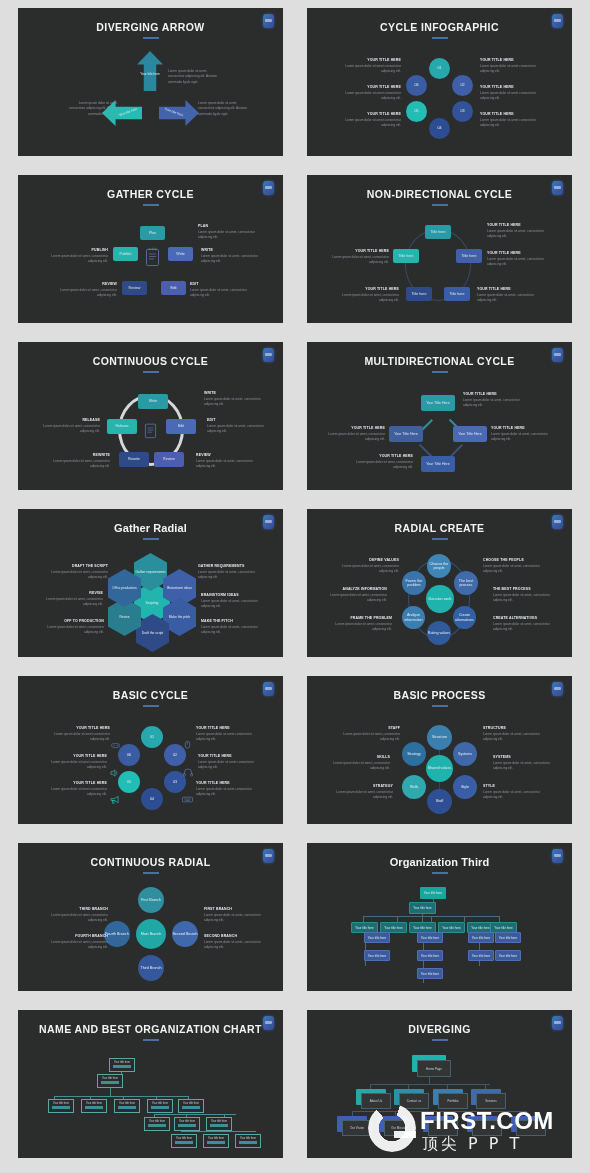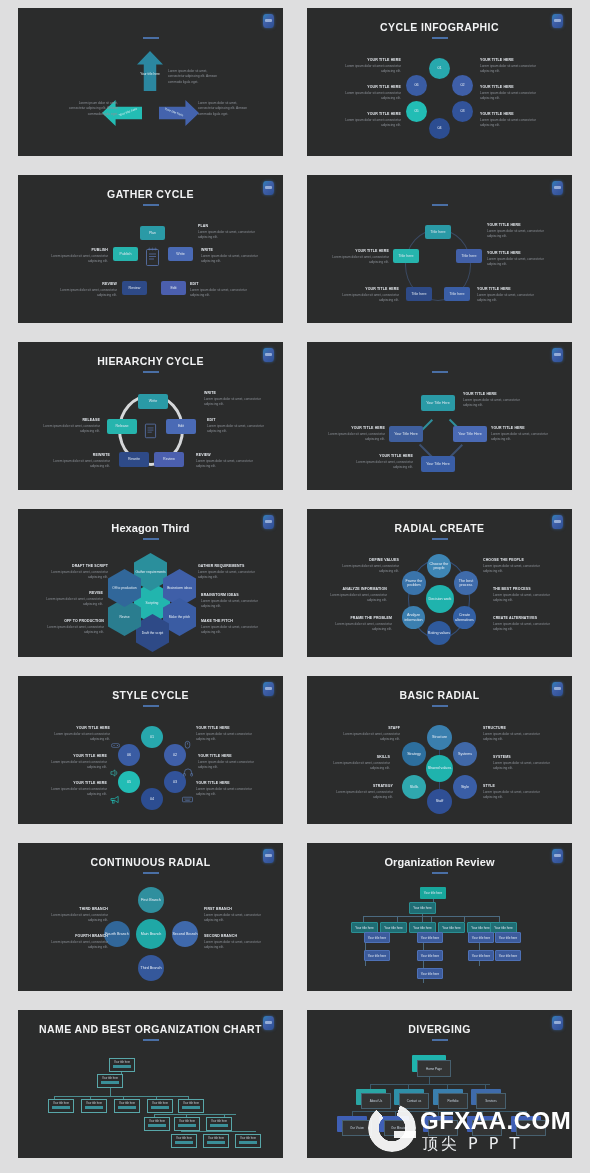--- a/index.html
+++ b/index.html
@@ -158,20 +158,21 @@
     color:#eceef0; font-size:16px; letter-spacing:3px;
     font-family:"DejaVu Sans", sans-serif;
   }
 </style>
 </head>
 <body>
 
 <div class="grid">
 
   <div class="slide">
+    <div class="slide-title">DIVERGING ARROW</div>
     <div class="title-rule"></div>
     <div class="badge"></div>
     <div class="canvas">
       <div class="arrow-up"></div>
       <div class="arrow-lbl" style="left:122px;top:64px;width:20px">Your title here</div>
       <div class="arrow-left"></div>
       <div class="arrow-lbl" style="left:96px;top:102px;width:28px;transform:rotate(-20deg)">Your title here</div>
       <div class="arrow-right"></div>
       <div class="arrow-lbl" style="left:142px;top:102px;width:28px;transform:rotate(20deg)">Your title here</div>
       <div class="txtblk l" style="left:150px;top:61px;width:52px">
@@ -263,20 +264,21 @@
         <div class="p">Lorem ipsum dolor sit amet, consectetur adipiscing elit.</div>
       </div>
       <div class="txtblk r" style="left:26px;top:73px">
         <div class="h">PUBLISH</div>
         <div class="p">Lorem ipsum dolor sit amet, consectetur adipiscing elit.</div>
       </div>
     </div>
   </div>
 
   <div class="slide">
+    <div class="slide-title">NON-DIRECTIONAL CYCLE</div>
     <div class="title-rule"></div>
     <div class="badge"></div>
     <div class="canvas">
       <div class="ring" style="left:98px;top:54px;width:66px;height:72px"></div>
       <div class="box c-teal2" style="left:118px;top:50px;width:26px;height:14px">Title here</div>
       <div class="box c-blue2" style="left:149px;top:74px;width:26px;height:14px">Title here</div>
       <div class="box c-slate" style="left:137px;top:112px;width:26px;height:14px">Title here</div>
       <div class="box c-bluedk" style="left:99px;top:112px;width:26px;height:14px">Title here</div>
       <div class="box c-teal" style="left:86px;top:74px;width:26px;height:14px">Title here</div>
 
@@ -297,21 +299,21 @@
         <div class="p">Lorem ipsum dolor sit amet, consectetur adipiscing elit.</div>
       </div>
       <div class="txtblk r" style="left:18px;top:74px">
         <div class="h">YOUR TITLE HERE</div>
         <div class="p">Lorem ipsum dolor sit amet, consectetur adipiscing elit.</div>
       </div>
     </div>
   </div>
 
   <div class="slide">
-    <div class="slide-title">HIERARCHY CYCLE</div>
+    <div class="slide-title">CONTINUOUS CYCLE</div>
     <div class="title-rule"></div>
     <div class="badge"></div>
     <div class="canvas">
       <div style="position:absolute;left:100px;top:52px;width:66px;height:72px;border-radius:50%;border:3.5px solid #d5d7d9"></div>
       <div class="box c-teal2" style="left:120px;top:52px;width:30px;height:15px">Write</div>
       <div class="box c-blue" style="left:148px;top:77px;width:30px;height:15px">Edit</div>
       <div class="box c-ind" style="left:136px;top:110px;width:30px;height:15px">Review</div>
       <div class="box c-bluedk" style="left:101px;top:110px;width:30px;height:15px">Rewrite</div>
       <div class="box c-teal" style="left:89px;top:77px;width:30px;height:15px">Release</div>
       <svg style="position:absolute;left:126px;top:80px" width="13" height="17" viewBox="0 0 30 40">
@@ -337,20 +339,21 @@
         <div class="p">Lorem ipsum dolor sit amet, consectetur adipiscing elit.</div>
       </div>
       <div class="txtblk r" style="left:18px;top:76px">
         <div class="h">RELEASE</div>
         <div class="p">Lorem ipsum dolor sit amet, consectetur adipiscing elit.</div>
       </div>
     </div>
   </div>
 
   <div class="slide">
+    <div class="slide-title">MULTIDIRECTIONAL CYCLE</div>
     <div class="title-rule"></div>
     <div class="badge"></div>
     <div class="canvas">
       <div class="line" style="left:118px;top:75px;width:1.5px;height:18px;transform:rotate(45deg);background:#2f8f9c"></div>
       <div class="line" style="left:148px;top:75px;width:1.5px;height:18px;transform:rotate(-45deg);background:#2f8f9c"></div>
       <div class="line" style="left:118px;top:100px;width:1.5px;height:18px;transform:rotate(-45deg)"></div>
       <div class="line" style="left:148px;top:100px;width:1.5px;height:18px;transform:rotate(45deg)"></div>
       <div class="box c-teal2" style="left:114px;top:53px;width:34px;height:16px">Your Title Here</div>
       <div class="box c-blue" style="left:146px;top:84px;width:34px;height:16px">Your Title Here</div>
       <div class="box c-steel" style="left:82px;top:84px;width:34px;height:16px">Your Title Here</div>
@@ -368,21 +371,21 @@
         <div class="p">Lorem ipsum dolor sit amet, consectetur adipiscing elit.</div>
       </div>
       <div class="txtblk r" style="left:42px;top:112px">
         <div class="h">YOUR TITLE HERE</div>
         <div class="p">Lorem ipsum dolor sit amet, consectetur adipiscing elit.</div>
       </div>
     </div>
   </div>
 
   <div class="slide">
-    <div class="slide-title script">Hexagon Third</div>
+    <div class="slide-title script">Gather Radial</div>
     <div class="title-rule"></div>
     <div class="badge"></div>
     <div class="canvas">
       <div class="hex" style="left:116px;top:73px;width:36px;height:42px;background:#22b5ae">Scripting</div>
       <div class="hex" style="left:116px;top:44px;width:33px;height:38px;background:#2a8f9c">Gather requirements</div>
       <div class="hex" style="left:145px;top:60px;width:33px;height:38px;background:#3f5fa8">Brainstorm ideas</div>
       <div class="hex" style="left:145px;top:89px;width:33px;height:38px;background:#3a5ca3">Make the pitch</div>
       <div class="hex" style="left:118px;top:105px;width:33px;height:38px;background:#2e4a87">Draft the script</div>
       <div class="hex" style="left:90px;top:89px;width:33px;height:38px;background:#2a7d8f">Revise</div>
       <div class="hex" style="left:90px;top:60px;width:33px;height:38px;background:#31679a">Off to production</div>
@@ -449,21 +452,21 @@
         <div class="p">Lorem ipsum dolor sit amet, consectetur adipiscing elit.</div>
       </div>
       <div class="txtblk l" style="left:186px;top:107px">
         <div class="h">CREATE ALTERNATIVES</div>
         <div class="p">Lorem ipsum dolor sit amet, consectetur adipiscing elit.</div>
       </div>
     </div>
   </div>
 
   <div class="slide">
-    <div class="slide-title">STYLE CYCLE</div>
+    <div class="slide-title">BASIC CYCLE</div>
     <div class="title-rule"></div>
     <div class="badge"></div>
     <div class="canvas">
       <div class="circ" style="left:123px;top:50px;width:22px;height:22px;background:#27a8ad">01</div>
       <div class="circ" style="left:146px;top:68px;width:22px;height:22px;background:#3f5fa8">02</div>
       <div class="circ" style="left:146px;top:95px;width:22px;height:22px;background:#32539a">03</div>
       <div class="circ" style="left:123px;top:112px;width:22px;height:22px;background:#2c4d91">04</div>
       <div class="circ" style="left:100px;top:95px;width:22px;height:22px;background:#22bdb5">05</div>
       <div class="circ" style="left:100px;top:68px;width:22px;height:22px;background:#3a5ca3">06</div>
 
@@ -516,21 +519,21 @@
         <div class="p">Lorem ipsum dolor sit amet consectetur adipiscing elit.</div>
       </div>
       <div class="txtblk l" style="left:178px;top:105px">
         <div class="h">YOUR TITLE HERE</div>
         <div class="p">Lorem ipsum dolor sit amet consectetur adipiscing elit.</div>
       </div>
     </div>
   </div>
 
   <div class="slide">
-    <div class="slide-title">BASIC RADIAL</div>
+    <div class="slide-title">BASIC PROCESS</div>
     <div class="title-rule"></div>
     <div class="badge"></div>
     <div class="canvas">
       <div class="line" style="left:132px;top:60px;width:1px;height:25px;background:#33456a"></div>
       <div class="line" style="left:132px;top:100px;width:1px;height:25px;background:#33456a"></div>
       <div class="circ" style="left:119px;top:79px;width:27px;height:27px;background:#1fb3ad">Shared values</div>
       <div class="circ" style="left:120px;top:49px;width:25px;height:25px;background:#3a7fae">Structure</div>
       <div class="circ" style="left:146px;top:66px;width:24px;height:24px;background:#4068a8">Systems</div>
       <div class="circ" style="left:146px;top:99px;width:24px;height:24px;background:#3a5ea6">Style</div>
       <div class="circ" style="left:120px;top:113px;width:25px;height:25px;background:#2f4f95">Staff</div>
@@ -588,21 +591,21 @@
         <div class="p">Lorem ipsum dolor sit amet, consectetur adipiscing elit.</div>
       </div>
       <div class="txtblk l" style="left:186px;top:91px">
         <div class="h">SECOND BRANCH</div>
         <div class="p">Lorem ipsum dolor sit amet, consectetur adipiscing elit.</div>
       </div>
     </div>
   </div>
 
   <div class="slide">
-    <div class="slide-title script">Organization Review</div>
+    <div class="slide-title script">Organization Third</div>
     <div class="title-rule"></div>
     <div class="badge"></div>
     <div class="canvas">
       <div class="oline" style="left:126px;top:56px;width:.6px;height:9px"></div>
       <div class="oline" style="left:115px;top:71px;width:.6px;height:9px"></div>
       <div class="oline" style="left:56px;top:73px;width:136px;height:.6px"></div>
       <div class="oline" style="left:56px;top:73px;width:.6px;height:6px"></div>
       <div class="oline" style="left:90px;top:73px;width:.6px;height:6px"></div>
       <div class="oline" style="left:124px;top:73px;width:.6px;height:6px"></div>
       <div class="oline" style="left:157px;top:73px;width:.6px;height:6px"></div>
@@ -755,17 +758,17 @@
       <div class="hshadow" style="left:160px;top:106px;width:30px;height:16px;background:#3f5fb5"></div>
       <div class="hnode" style="left:165px;top:110px;width:30px;height:16px"></div>
       <div class="hshadow" style="left:204px;top:106px;width:30px;height:16px;background:#3f5fb5"></div>
       <div class="hnode" style="left:209px;top:110px;width:30px;height:16px"></div>
     </div>
   </div>
 
   <div class="watermark">
     <div class="wm-g"></div>
     <div class="wm-gbar"></div>
-    <div class="wm-txt">GFXAA.COM</div>
+    <div class="wm-txt">FIRST.COM</div>
     <div class="wm-sub">顶尖 P P T</div>
   </div>
 
 </div>
 
 </body></html>

